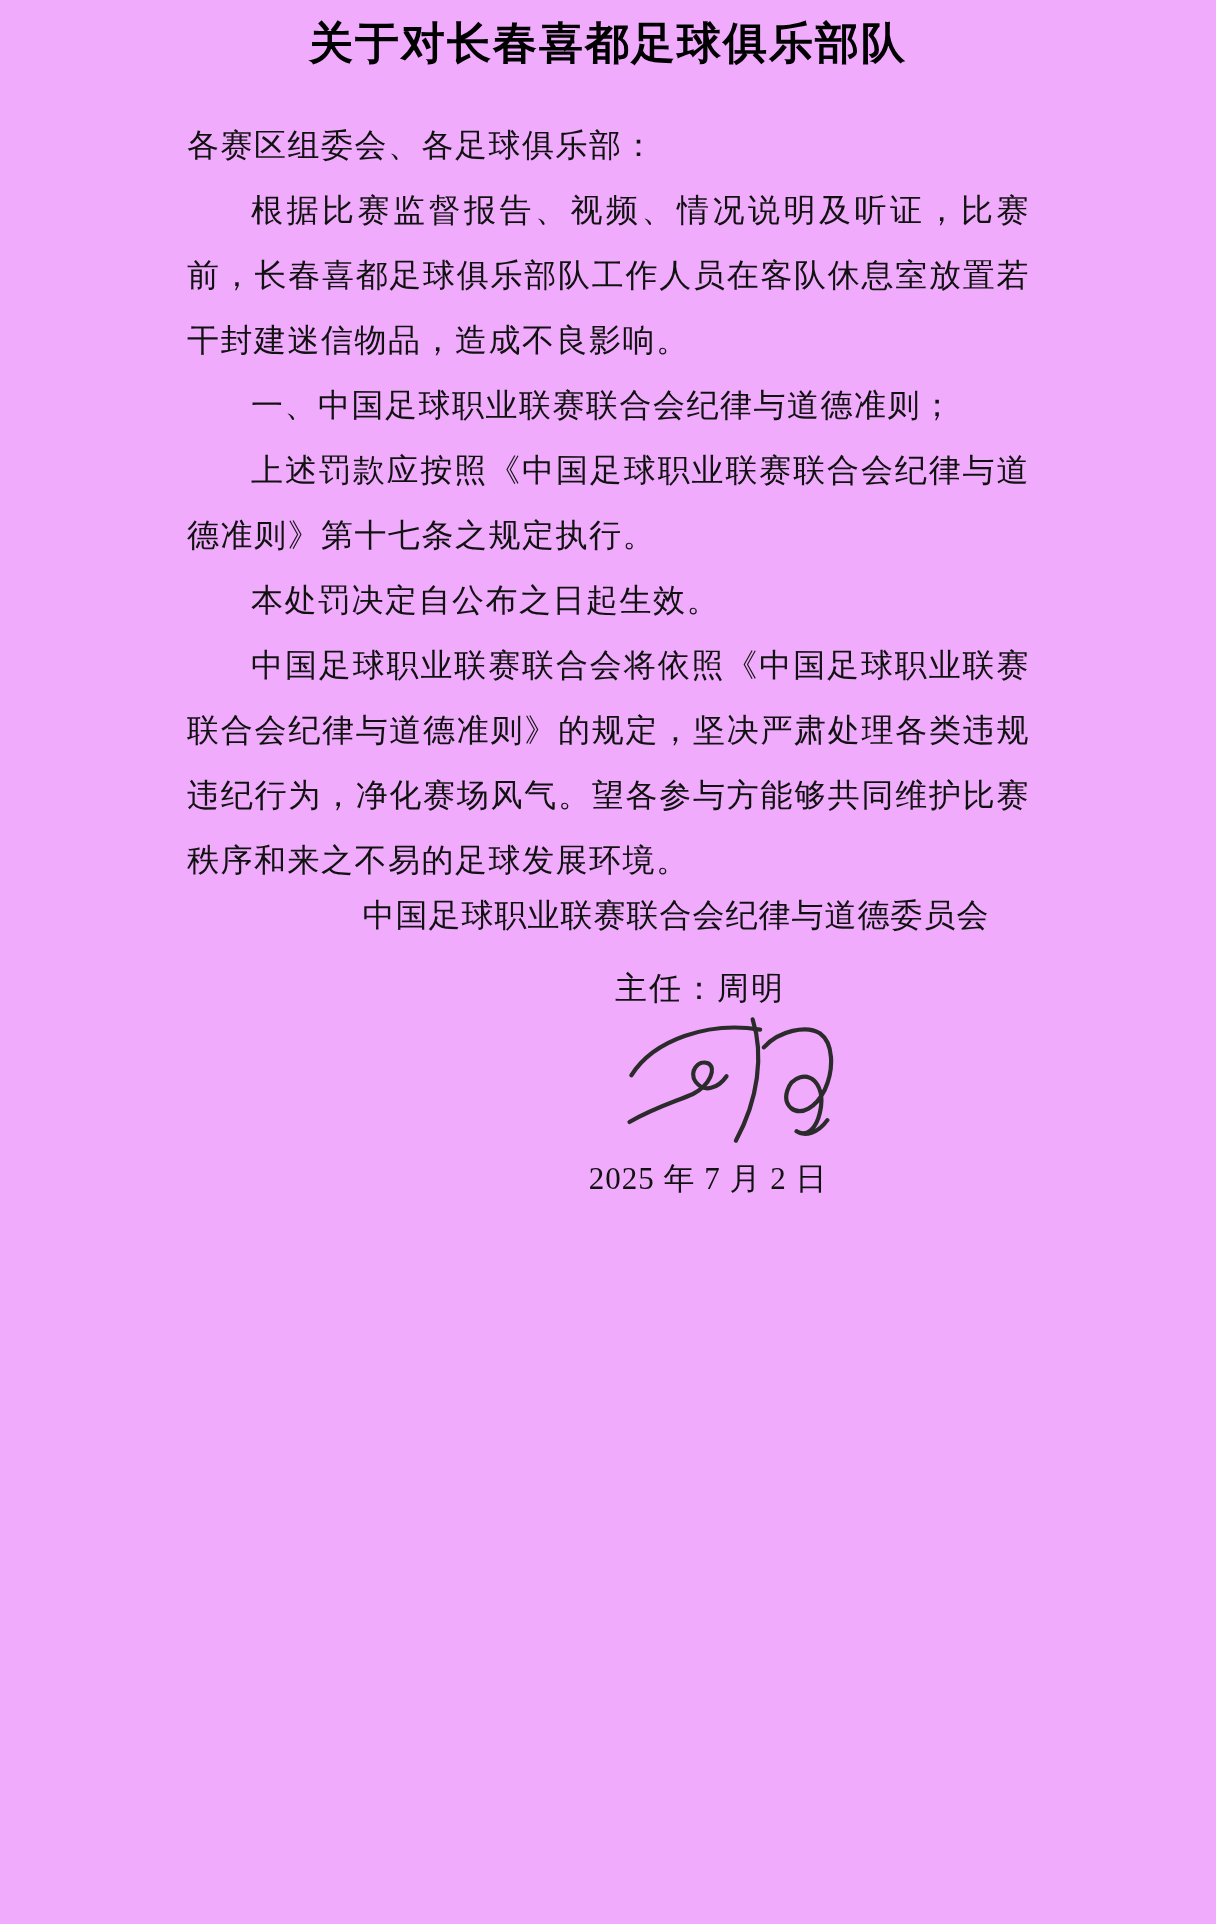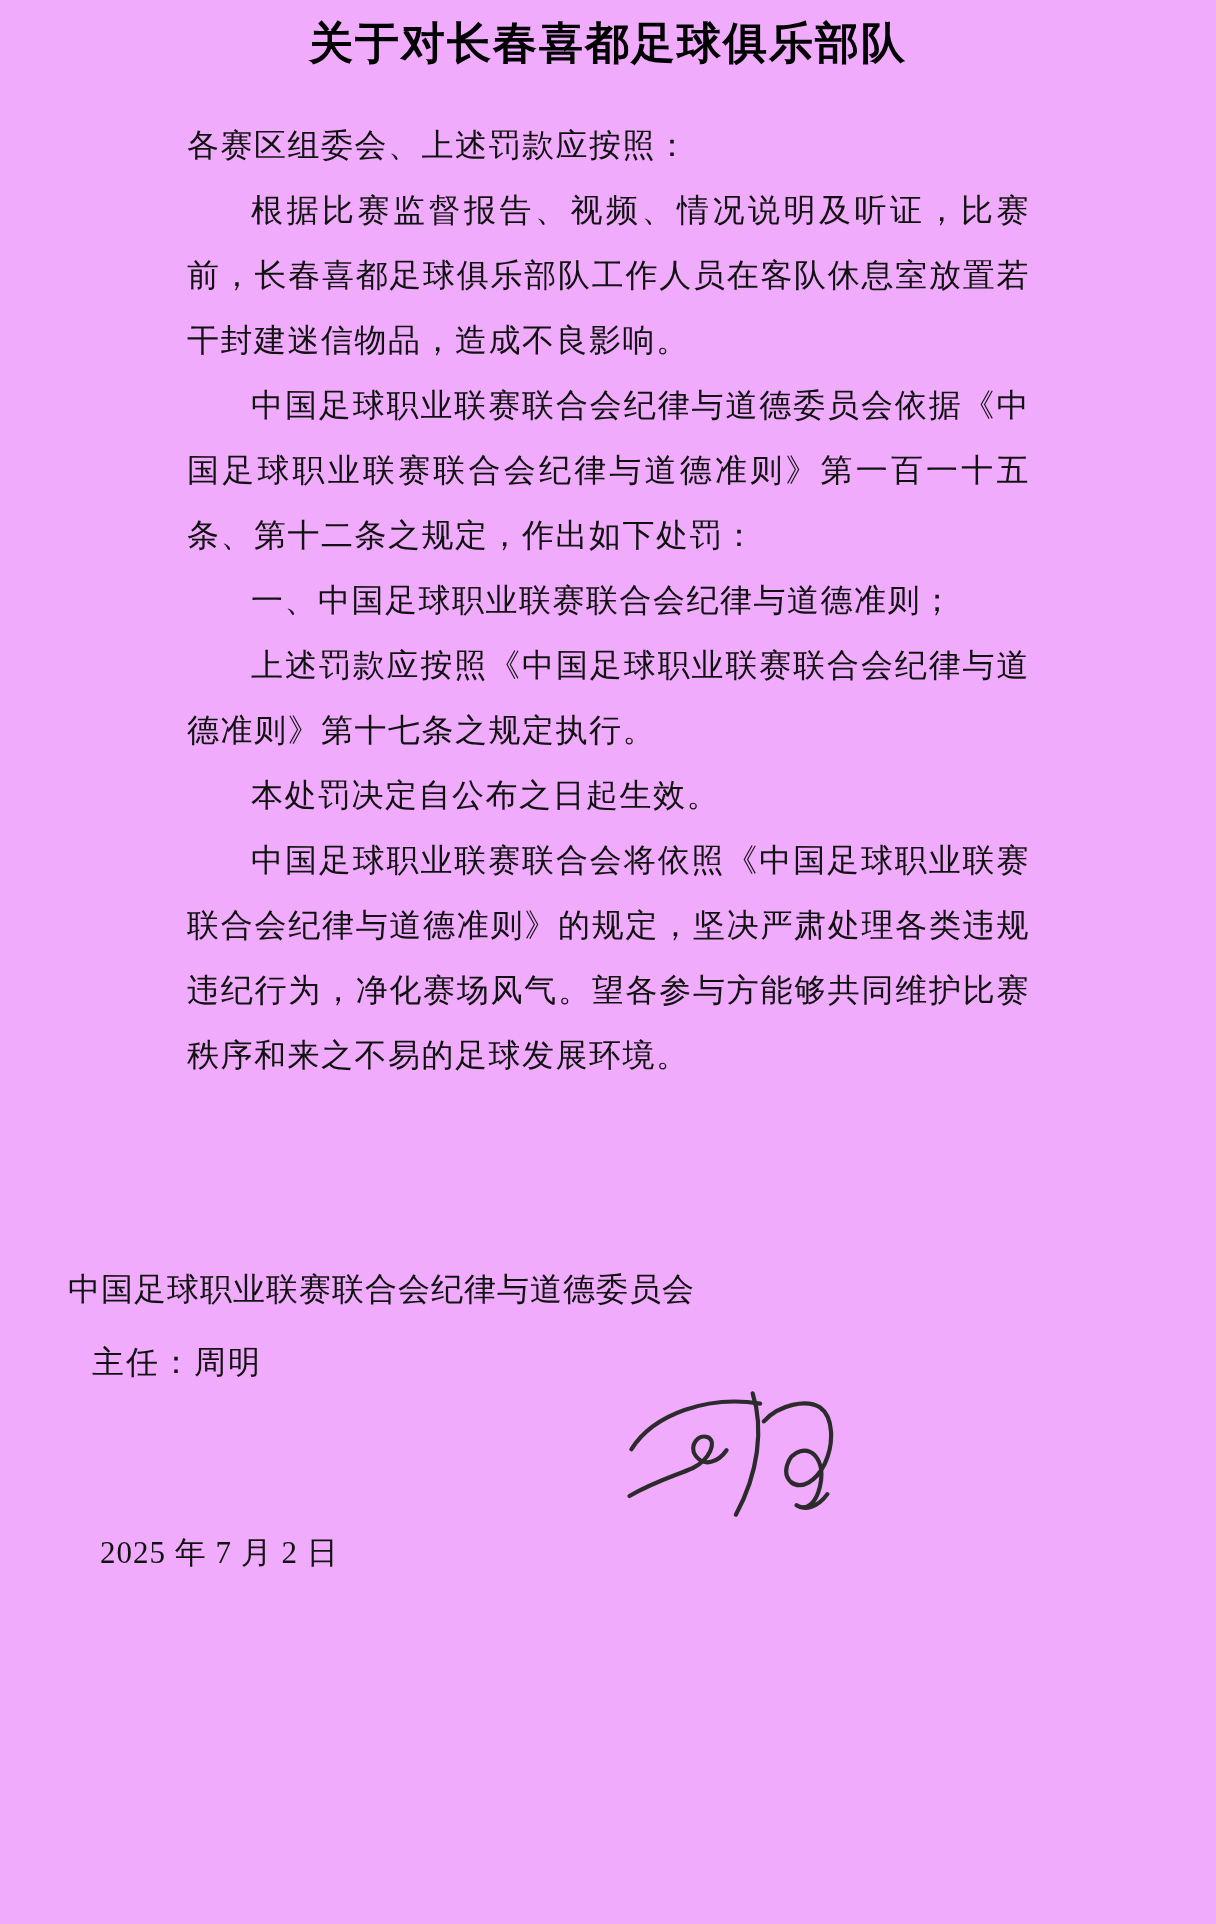--- a/index.html
+++ b/index.html
@@ -36,22 +36,21 @@
     color: #111111;
   }
   .doc-body p {
     margin: 0;
     text-indent: 2em;
   }
   .doc-body p.salutation {
     text-indent: 0;
   }
   .doc-footer {
-    margin-top: 179px;
-    text-align: left;
+    text-align: center;
     font-size: 32px;
     color: #111111;
   }
   .footer-org {
     position: relative;
     left: 68px;
     line-height: 44px;
     letter-spacing: 1px;
   }
   .footer-signer {
@@ -86,23 +85,22 @@
 </head>
 <body>
 
 <div class="page">
 
   <header class="doc-title">
     <div>关于对长春喜都足球俱乐部队</div>
   </header>
 
   <main class="doc-body">
-    <p class="salutation">各赛区组委会、上述罚款应按照：</p>
+    <p class="salutation">各赛区组委会、各足球俱乐部：</p>
     <p>根据比赛监督报告、视频、情况说明及听证，比赛前，长春喜都足球俱乐部队工作人员在客队休息室放置若干封建迷信物品，造成不良影响。</p>
-    <p>中国足球职业联赛联合会纪律与道德委员会依据《中国足球职业联赛联合会纪律与道德准则》第一百一十五条、第十二条之规定，作出如下处罚：</p>
     <p>一、中国足球职业联赛联合会纪律与道德准则；</p>
     <p>上述罚款应按照《中国足球职业联赛联合会纪律与道德准则》第十七条之规定执行。</p>
     <p>本处罚决定自公布之日起生效。</p>
     <p>中国足球职业联赛联合会将依照《中国足球职业联赛联合会纪律与道德准则》的规定，坚决严肃处理各类违规违纪行为，净化赛场风气。望各参与方能够共同维护比赛秩序和来之不易的足球发展环境。</p>
   </main>
 
   <footer class="doc-footer">
     <div class="footer-org">中国足球职业联赛联合会纪律与道德委员会</div>
     <div class="footer-signer">主任：周明</div>
     <div class="footer-signature">

